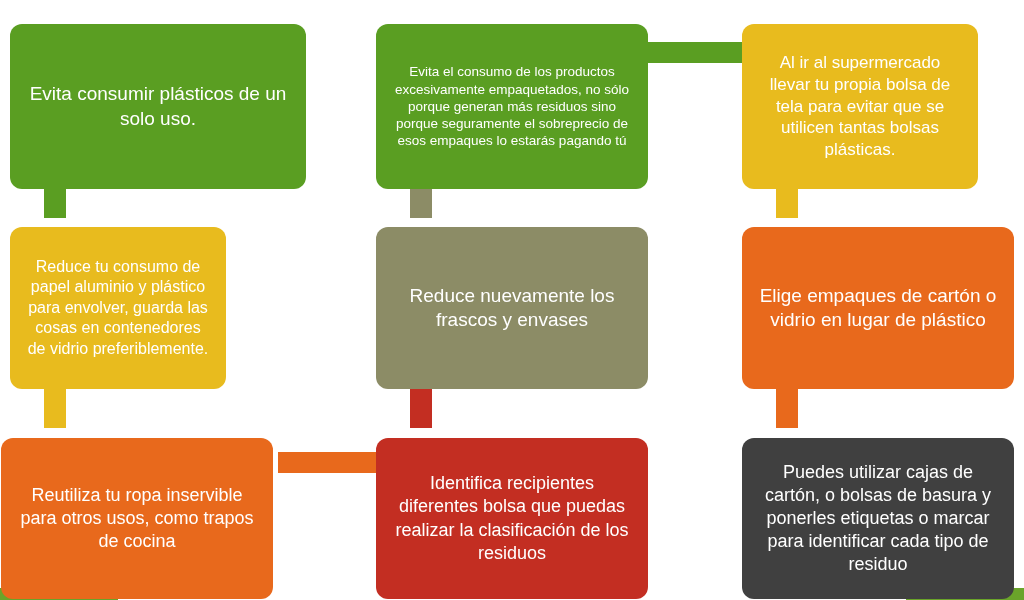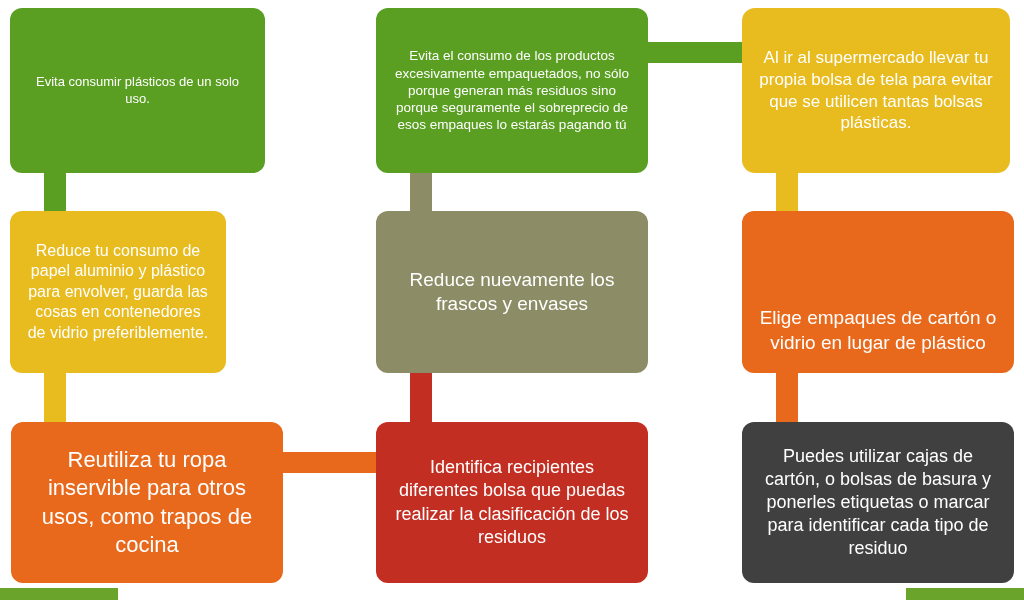--- a/index.html
+++ b/index.html
@@ -21,39 +21,40 @@
   .card {
     position: absolute;
     box-sizing: border-box;
     border-radius: 12px;
     color: #ffffff;
     display: flex;
     align-items: center;
     justify-content: center;
     text-align: center;
     line-height: 1.28;
-    padding: 18px 16px;
+    padding: 8px 16px;
     z-index: 2;
+    margin-top: 16px;
   }
   .card span {
     display: block;
     width: 100%;
   }
   .connector {
     position: absolute;
     z-index: 1;
   }
   
-  #card-0 { left: 10px;  top: 8px;   width: 255px; height: 165px; font-size: 13px; }
+  #card-0 { left: 10px;  top: 8px;   width: 296px; height: 165px; font-size: 19px; }
   #card-1 { left: 376px; top: 8px;   width: 272px; height: 165px; font-size: 13.5px; }
-  #card-2 { left: 742px; top: 8px;   width: 268px; height: 165px; font-size: 17px; border-radius: 13px; }
+  #card-2 { left: 742px; top: 8px;   width: 236px; height: 165px; font-size: 17px; }
   #card-3 { left: 10px;  top: 211px; width: 216px; height: 162px; font-size: 16px; }
   #card-4 { left: 376px; top: 211px; width: 272px; height: 162px; font-size: 19px; }
-  #card-5 { left: 742px; top: 211px; width: 272px; height: 162px; font-size: 19px; align-items: flex-end; }
-  #card-6 { left: 11px;  top: 422px; width: 272px; height: 161px; font-size: 22px; }
+  #card-5 { left: 742px; top: 211px; width: 272px; height: 162px; font-size: 19px; }
+  #card-6 { left: 1px;  top: 422px; width: 272px; height: 161px; font-size: 18px; }
   #card-7 { left: 376px; top: 422px; width: 272px; height: 161px; font-size: 18px; }
   #card-8 { left: 742px; top: 422px; width: 272px; height: 161px; font-size: 18px; }
 
   
   #conn-v-0 { left: 44px;  top: 166px; width: 22px; height: 52px; }
   #conn-v-1 { left: 410px; top: 166px; width: 22px; height: 52px; }
   #conn-v-2 { left: 776px; top: 166px; width: 22px; height: 52px; }
   #conn-v-3 { left: 44px;  top: 366px; width: 22px; height: 62px; }
   #conn-v-4 { left: 410px; top: 366px; width: 22px; height: 62px; }
   #conn-v-5 { left: 776px; top: 366px; width: 22px; height: 62px; }

